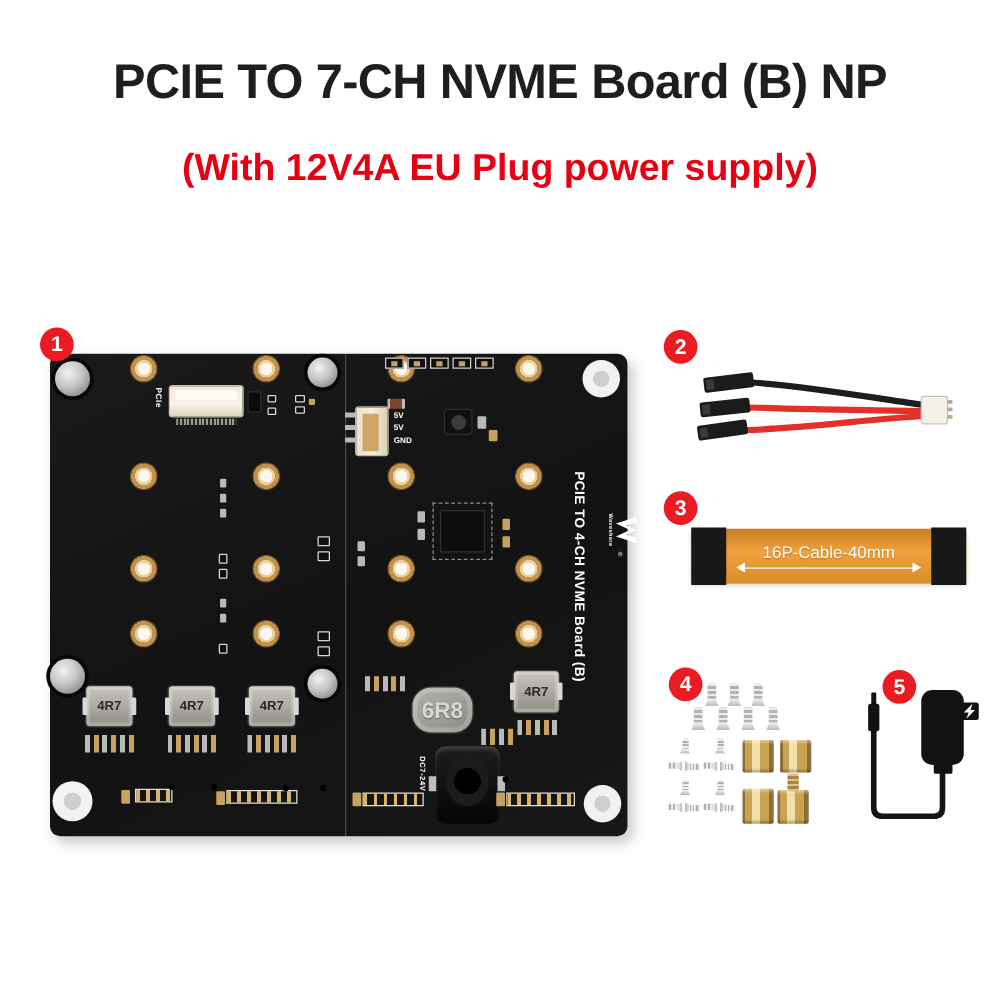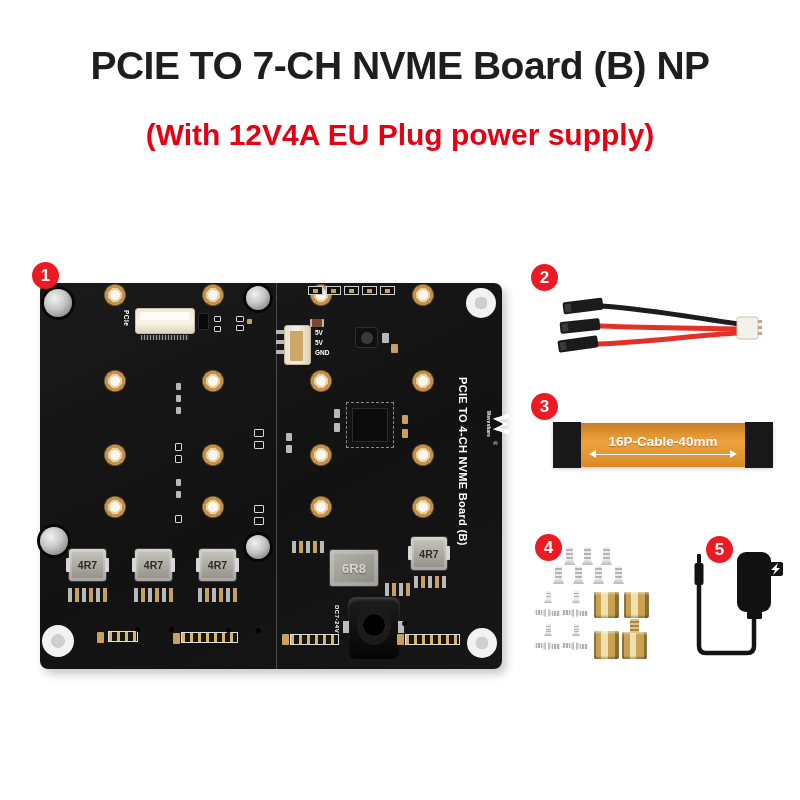--- a/index.html
+++ b/index.html
@@ -74,25 +74,25 @@
     background:linear-gradient(180deg,#c9c6c0,#918e88);
     box-shadow:inset 0 0 0 3px rgba(255,255,255,.22), 0 0 0 1px #3a3a3a;
     display:flex; align-items:center; justify-content:center;
     font-size:10.5px; font-weight:bold; color:#2f2c28;
   }
   .ind-sm::before, .ind-sm::after {
     content:""; position:absolute; top:9px; width:4px; height:14px; background:#d7d7d7; border-radius:1px;
   }
   .ind-sm::before { left:-3px; } .ind-sm::after { right:-3px; }
   .ind-big {
-    position:absolute; left:290px; top:267px; width:48px; height:36px; border-radius:2px;
+    position:absolute; left:290px; top:267px; width:48px; height:36px; border-radius:15px;
     background:linear-gradient(150deg,#b5b3ad,#8c8a84);
     box-shadow:inset 0 0 0 4px rgba(255,255,255,.18), 0 0 0 1px #3a3a3a;
     display:flex; align-items:center; justify-content:center;
-    font-size:13px; font-weight:bold; color:#d9d7d1; text-shadow:0 1px 1px rgba(0,0,0,.35);
+    font-size:18px; font-weight:bold; color:#d9d7d1; text-shadow:0 1px 1px rgba(0,0,0,.35);
   }
   .qfn {
     position:absolute; left:306px; top:119px; width:48px; height:46px;
     border:1px dashed #8a8a8a; display:flex; align-items:center; justify-content:center;
   }
   .qfn::before { content:""; width:34px; height:32px; background:#0c0c0c; box-shadow:0 0 0 1px #2c2c2c; }
   .choke { position:absolute; left:315px; top:44px; width:23px; height:21px; background:#101010; border:1px solid #2e2e2e; border-radius:3px; }
   .choke::before { content:""; position:absolute; left:5px; top:4px; width:12px; height:12px; border-radius:50%; background:#3a3a3a; }
   .dcjack {
     position:absolute; left:308px; top:314px; width:52px; height:62px;
@@ -127,21 +127,21 @@
   .ffc-cable {
     position:absolute; left:553px; top:423px; width:220px; height:44px;
     background:linear-gradient(180deg,#c87f20,#efa23d 42%,#d98b26);
     display:flex; align-items:center; justify-content:center;
     box-shadow:0 2px 4px rgba(0,0,0,.18);
   }
   .ffc-cable::before, .ffc-cable::after {
     content:""; position:absolute; top:-1px; bottom:-1px; width:28px; background:#181818;
   }
   .ffc-cable::before { left:0; } .ffc-cable::after { right:0; }
-  .ffc-label { position:relative; top:-4px; color:#fff; font-size:13.5px; font-weight:bold; text-shadow:0 1px 1px rgba(0,0,0,.3); }
+  .ffc-label { position:relative; top:-4px; color:#fff; font-size:13.5px; font-weight:normal; text-shadow:0 1px 1px rgba(0,0,0,.3); }
   .ffc-line { position:absolute; left:38px; right:38px; top:31px; height:1px; background:#fff; }
   .ffc-line::before, .ffc-line::after { content:""; position:absolute; top:-4px; border-top:4.5px solid transparent; border-bottom:4.5px solid transparent; }
   .ffc-line::before { left:-2px; border-right:7px solid #fff; }
   .ffc-line::after { right:-2px; border-left:7px solid #fff; }
   
   .screw { position:absolute; width:11px; height:18px; }
   .screw .sh { position:absolute; top:0; left:2px; width:7px; height:12px; border-radius:1px;
     background:repeating-linear-gradient(180deg,#ececec 0 2px,#b3b3b3 2px 4px); }
   .screw .hd { position:absolute; bottom:0; left:0; width:11px; height:6px;
     background:linear-gradient(180deg,#f2f2f2,#b9b9b9);

